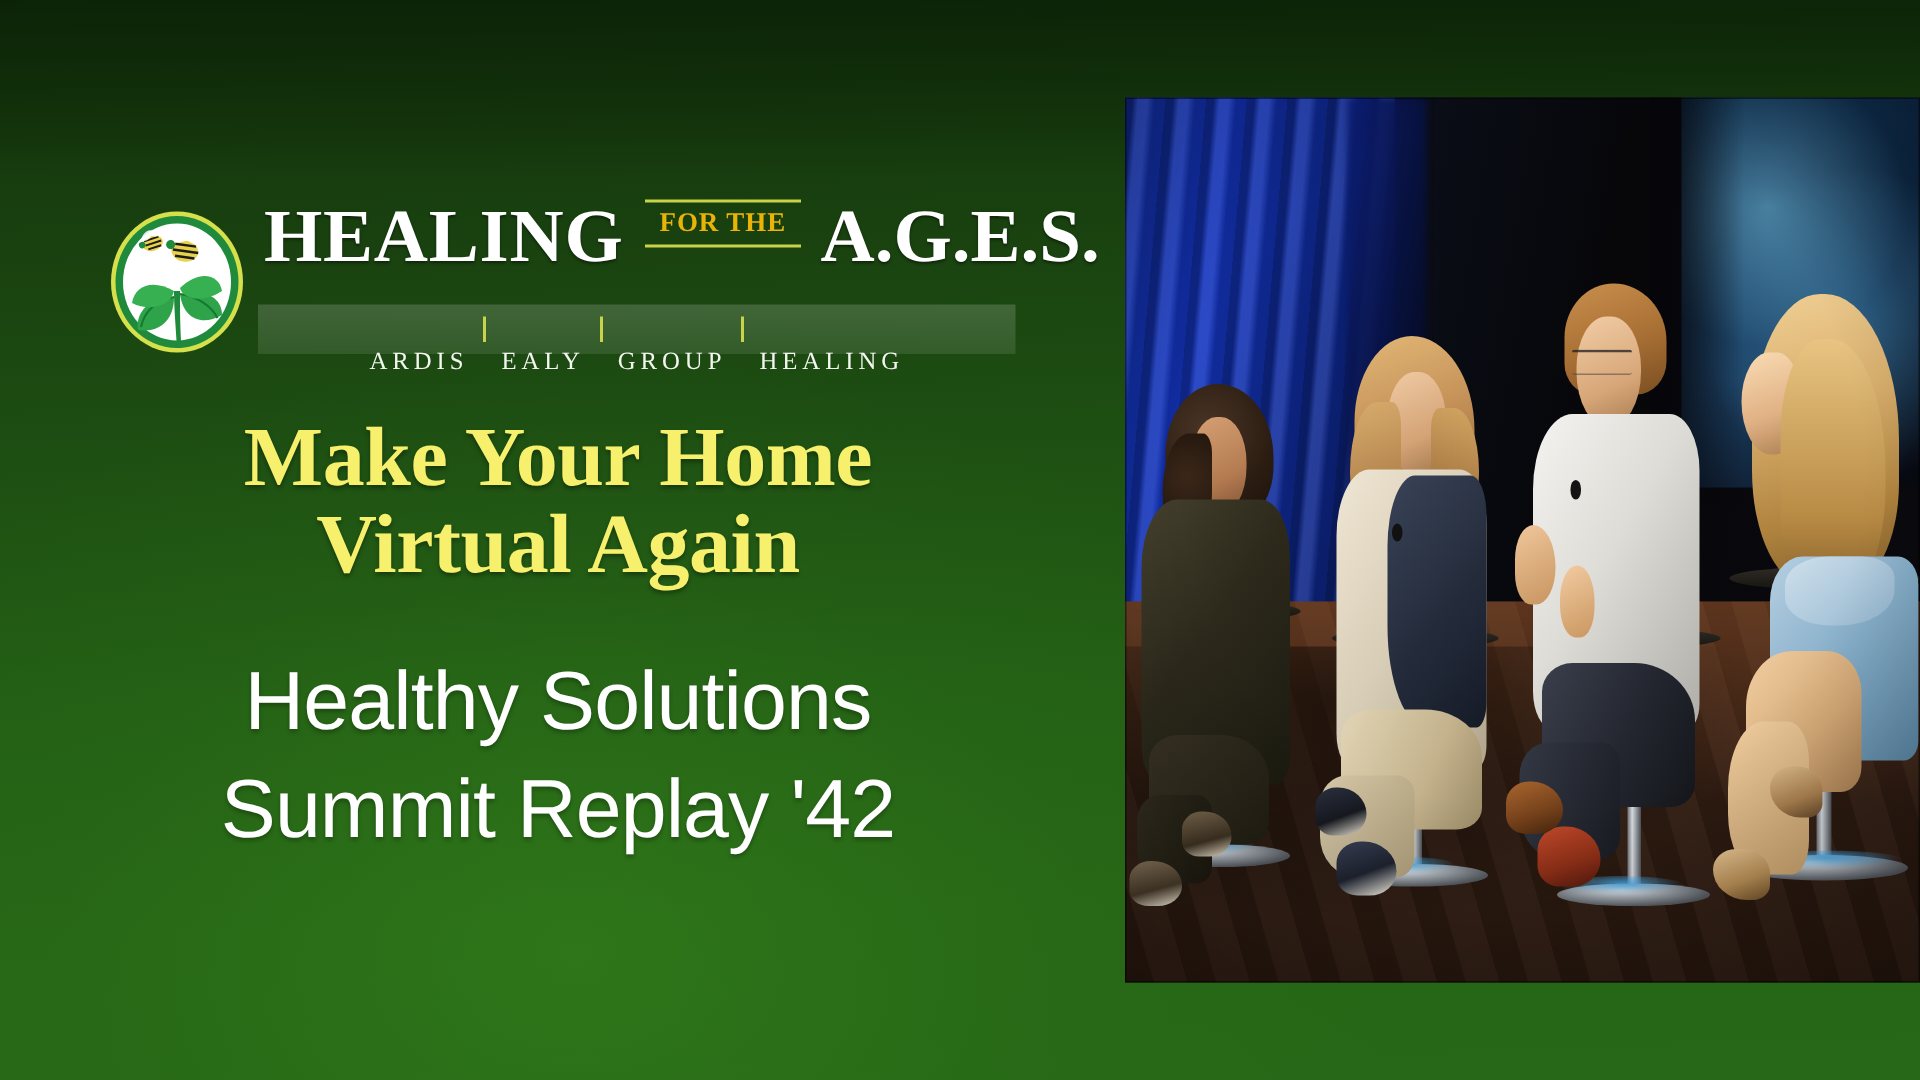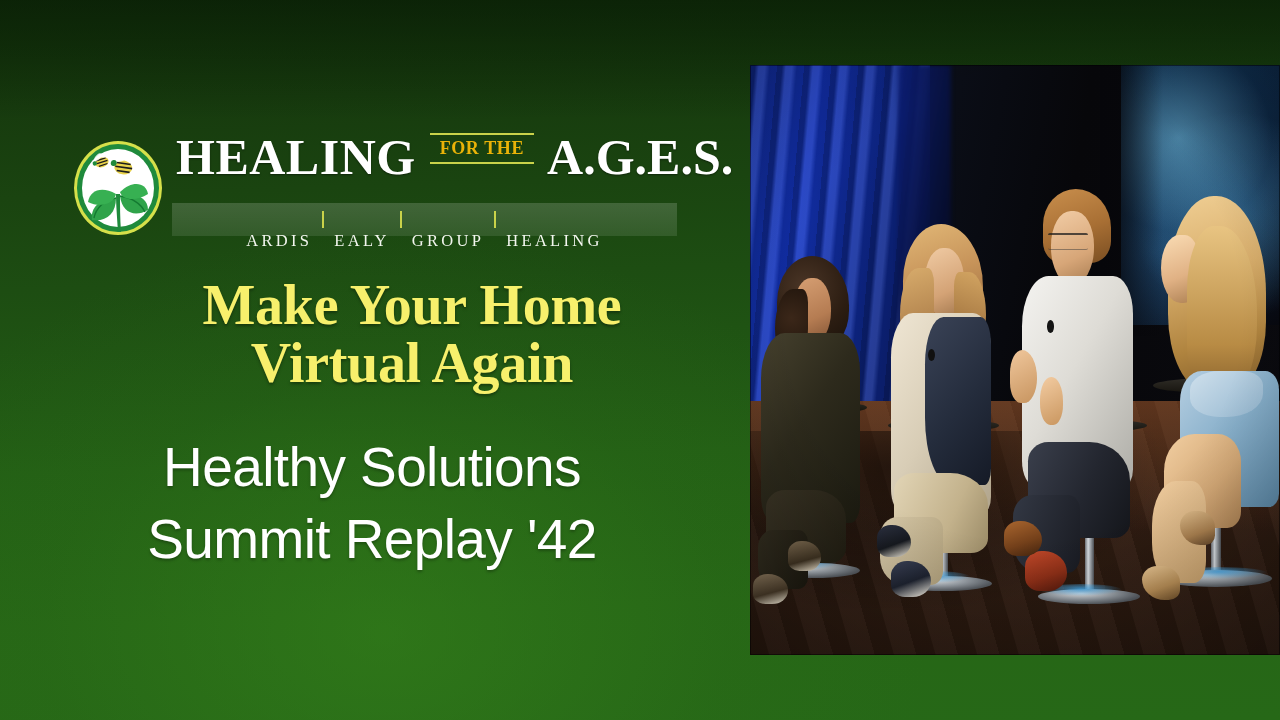--- a/index.html
+++ b/index.html
@@ -139,21 +139,20 @@
     top: 276px;
     width: 744px;
     text-align: center;
     font-family: "Liberation Serif", serif;
     font-weight: bold;
     font-size: 56px;
     line-height: 1.04;
     letter-spacing: -0.3px;
     color: #f7f06c;
     text-shadow: 0 2px 3px rgba(0,0,0,0.35);
-    margin-left: 40px;
   }
   .headline .ln { display: block; }
 
   
   .subtitle {
     position: absolute;
     left: 0;
     top: 431px;
     width: 744px;
     text-align: center;

